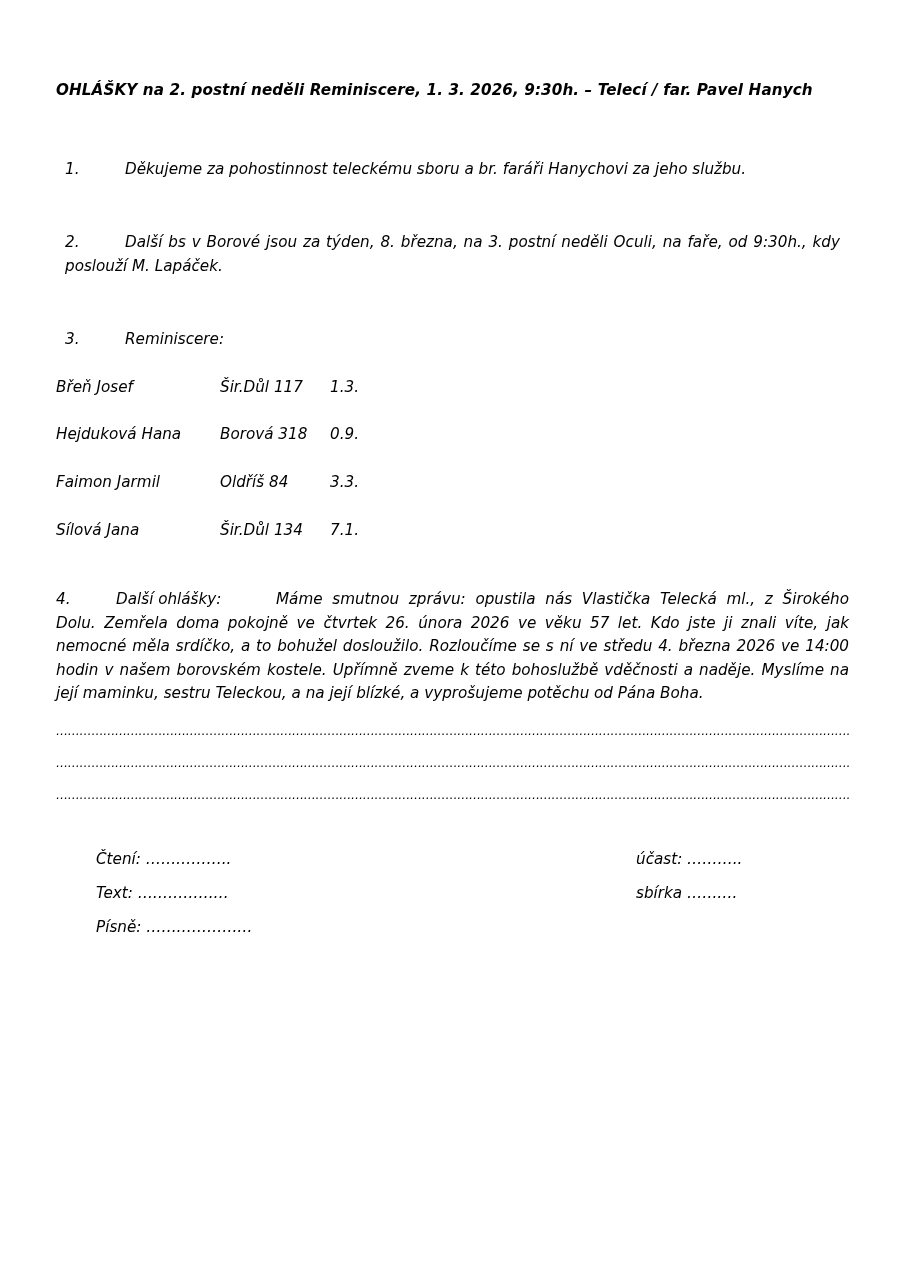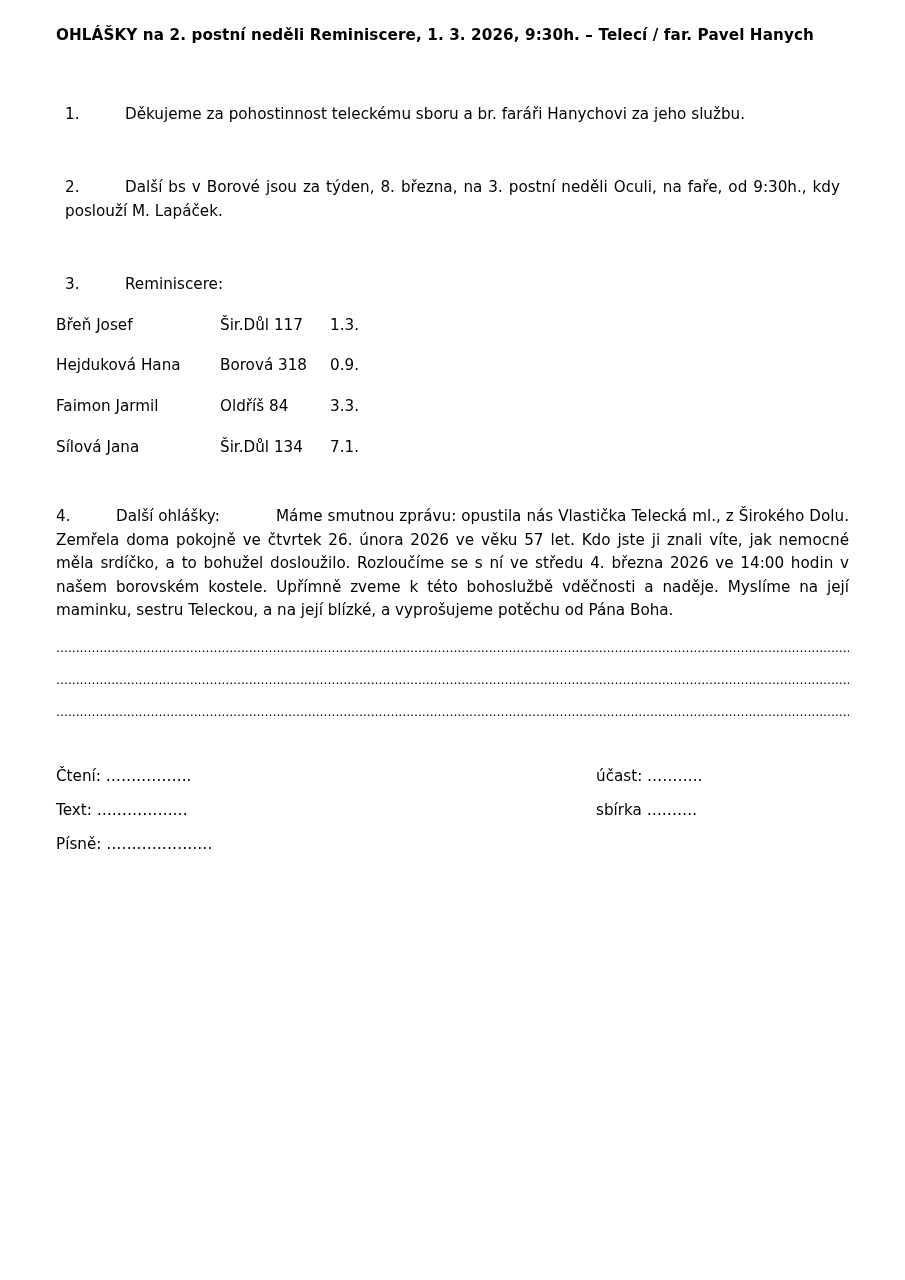--- a/index.html
+++ b/index.html
@@ -14,21 +14,22 @@
     color: #000000;
     position: relative;
     overflow: hidden;
   }
   .page {
     position: relative;
     width: 905px;
     height: 1176px;
     background: #ffffff;
     box-sizing: border-box;
-    padding: 24px 56px 0 56px;
+    padding: 79px 56px 0 56px;
+    font-style: italic;
   }
   .doc {
     font-size: 15.2px;
     line-height: 1.55;
   }
   .title {
     font-weight: 700;
     font-size: 15.2px;
     letter-spacing: 0.1px;
     margin: 0 0 0 0;
@@ -48,21 +49,21 @@
     width: 60px;
   }
   .item-1 .num { width: 60px; }
 
   .birthday-head .num {
     display: inline-block;
     width: 60px;
   }
   .birthday-row {
     display: flex;
-    margin-top: 17px;
+    margin-top: 24px;
   }
   .birthday-row .bname {
     width: 164px;
     flex: 0 0 164px;
   }
   .birthday-row .bplace {
     width: 110px;
     flex: 0 0 110px;
   }
   .birthday-row .bdate {
@@ -88,20 +89,21 @@
     letter-spacing: -0.2px;
     color: #000;
     margin-top: 16px;
     overflow: hidden;
     white-space: nowrap;
     height: 16px;
   }
 
   .footer {
     margin-top: 46px;
+    margin-left: 40px;
   }
   .footer-row {
     display: flex;
     margin-top: 0;
     height: 34px;
     align-items: flex-start;
   }
   .footer-row .left {
     flex: 0 0 540px;
   }

